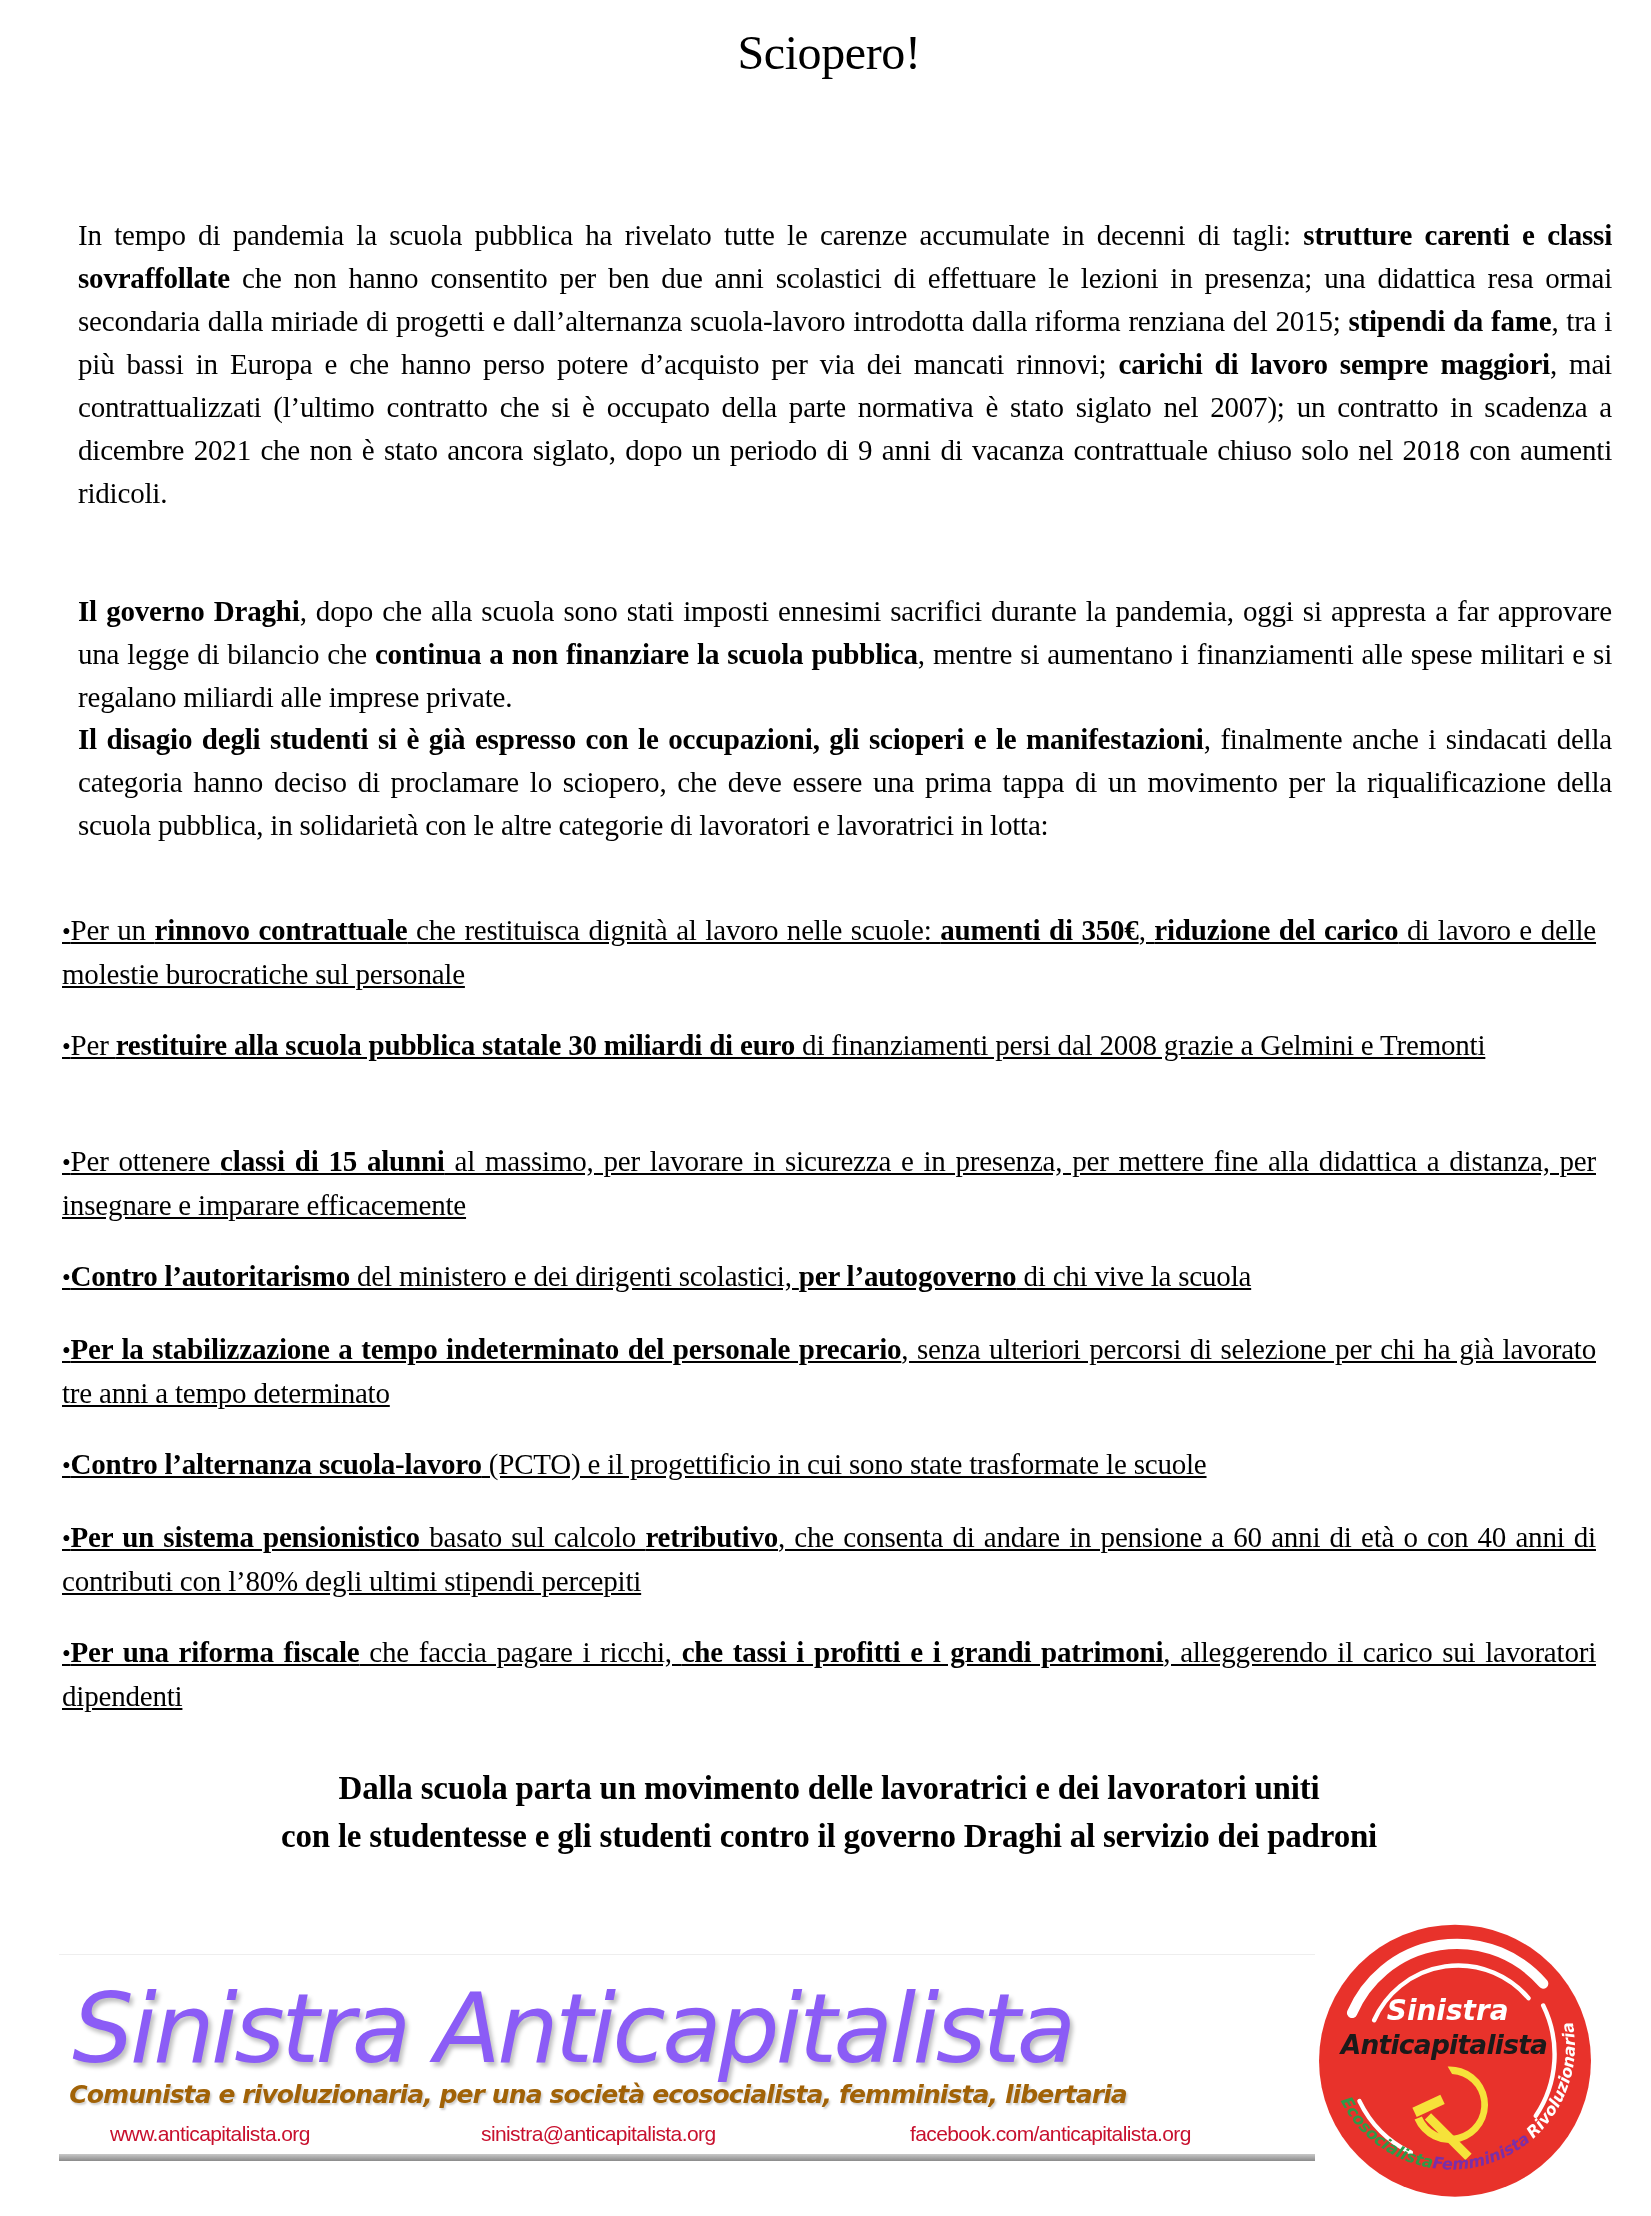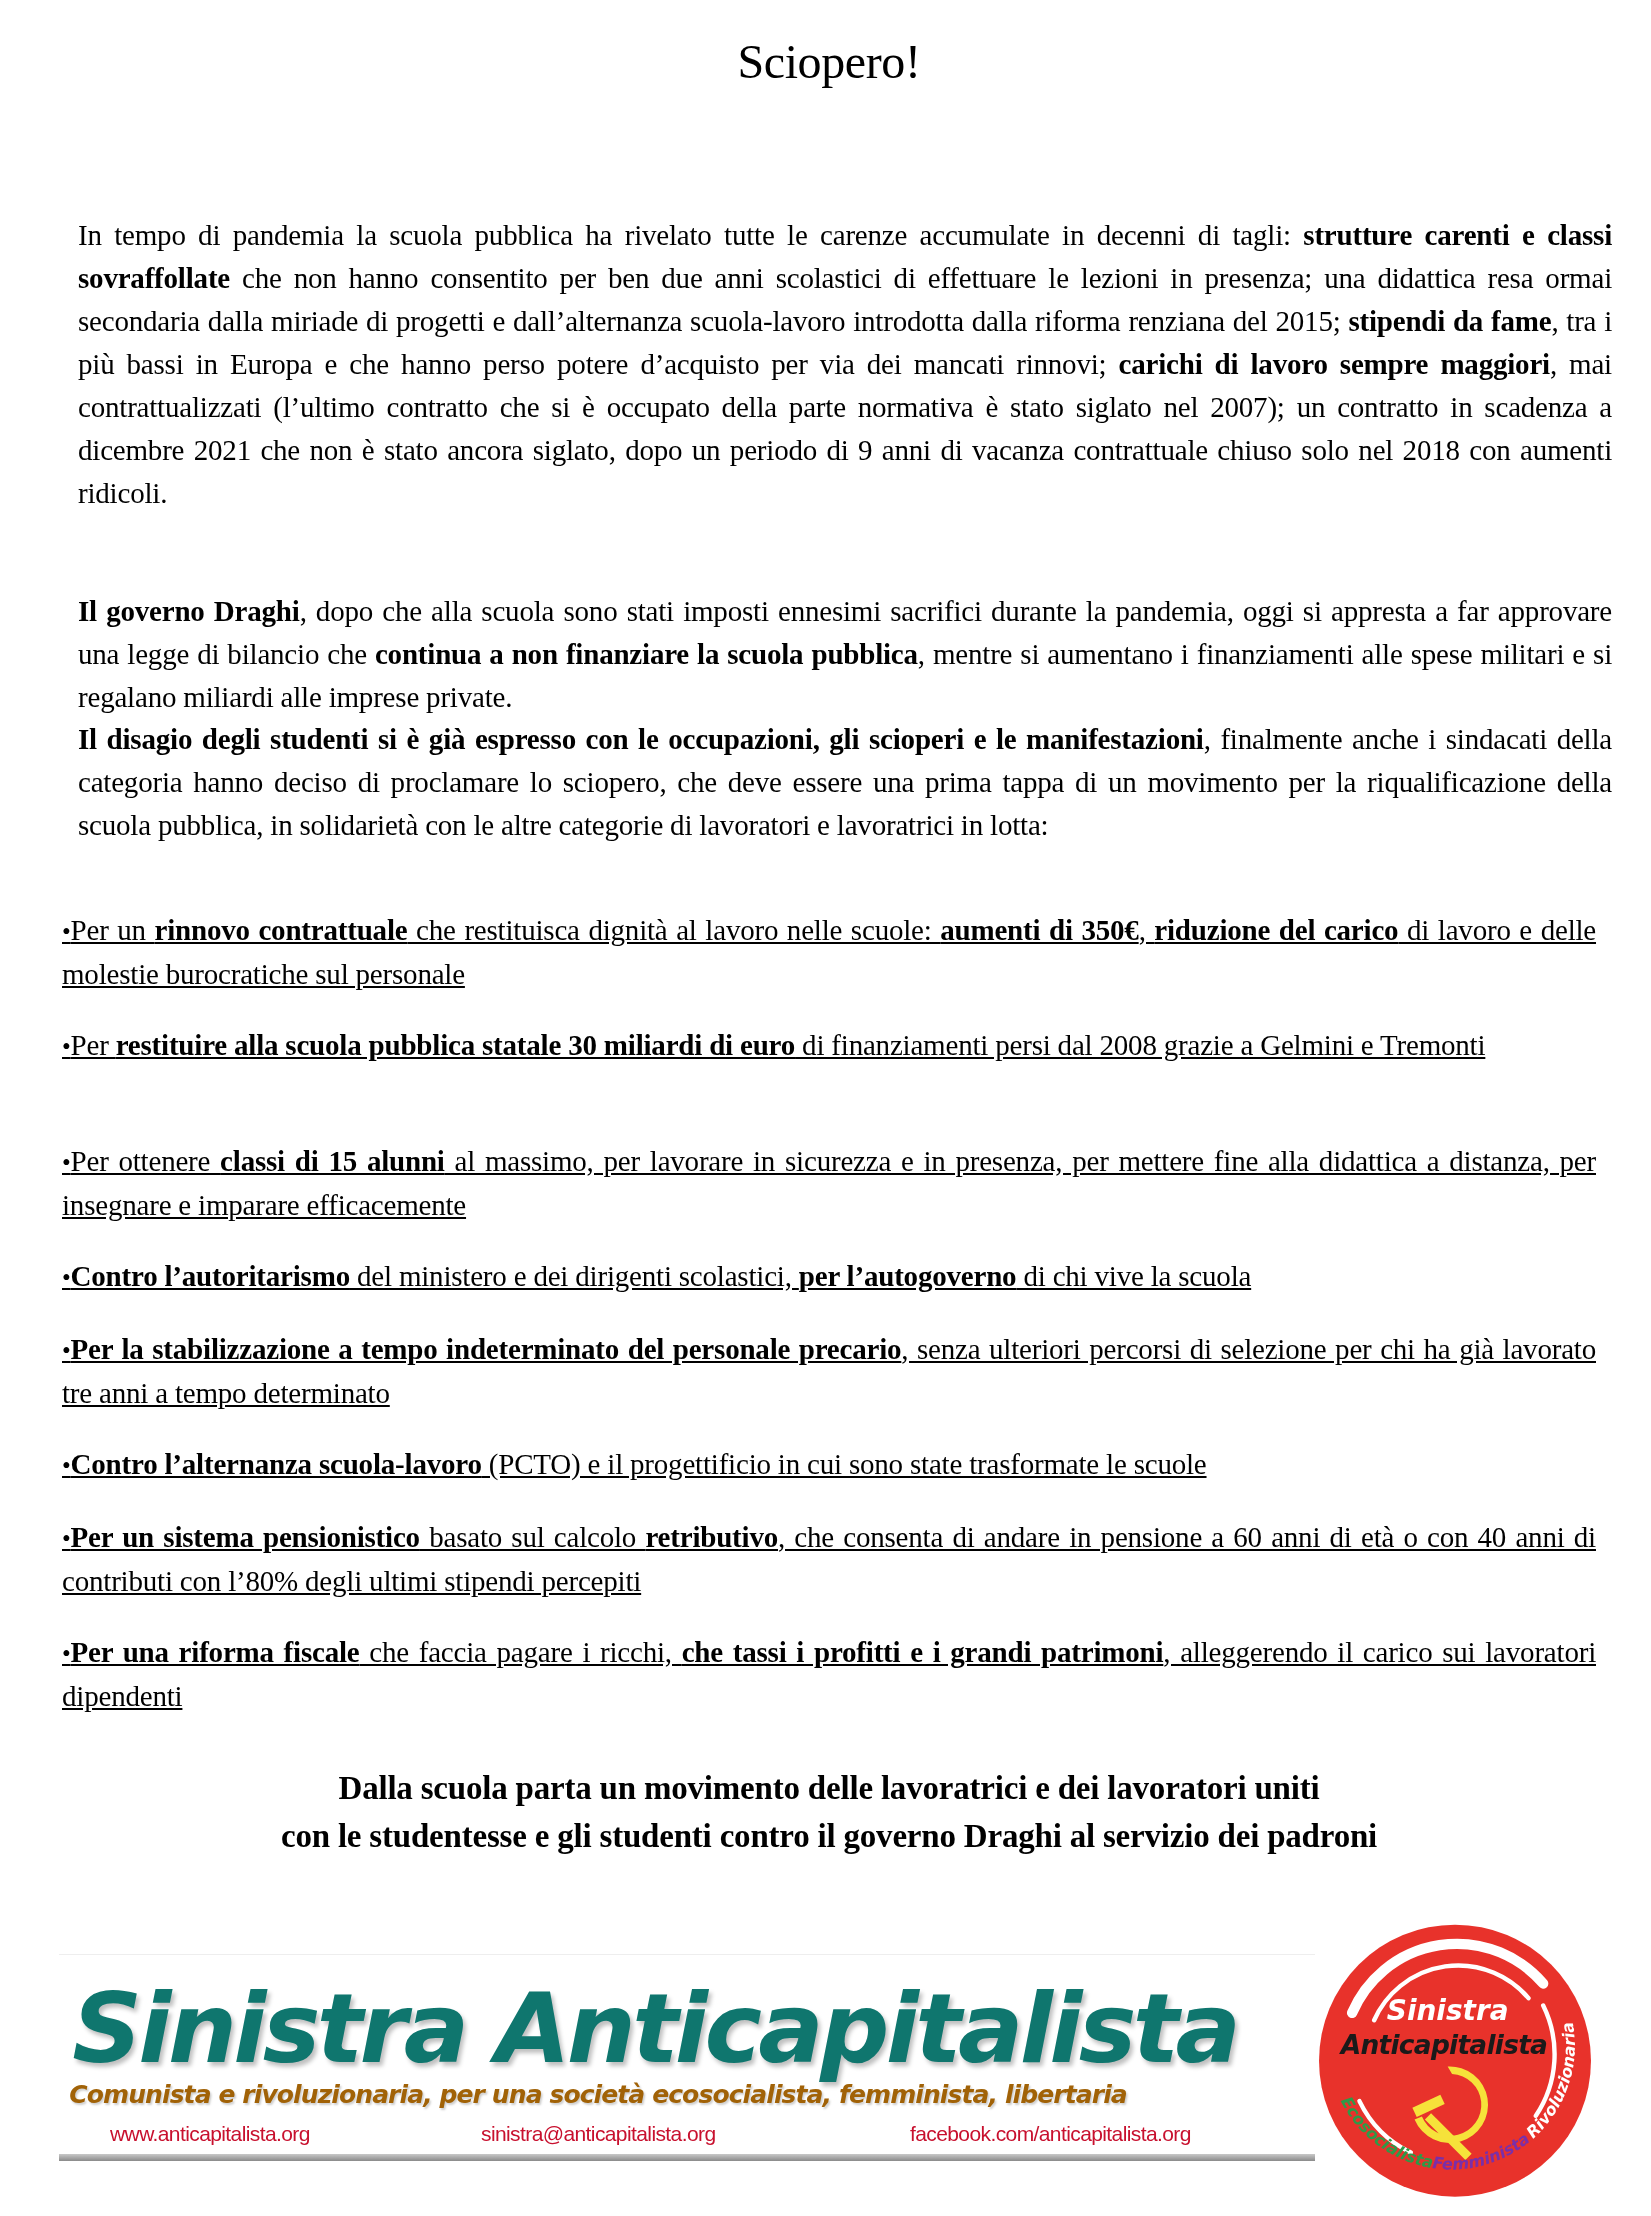--- a/index.html
+++ b/index.html
@@ -19,21 +19,21 @@
       position: absolute;
       left: 62px;
       top: 0;
       width: 1534px;
     }
     .title {
       text-align: center;
       font-size: 48px;
       line-height: 60px;
       margin: 0;
-      padding-top: 32px;
+      padding-top: 23px;
       font-weight: normal;
       letter-spacing: -0.4px;
     }
     .title span { display: block; }
     .body-text {
       font-size: 29px;
       line-height: 43px;
       text-align: justify;
       text-align-last: left;
       margin: 16px;
@@ -86,25 +86,25 @@
       width: 100%;
       height: 7.3px;
       background: linear-gradient(#c8c8c8, #8a8a8a);
     }
     .wordmark {
       position: absolute;
       left: 13.2px;
       top: 22px;
       width: 1219px;
       font-family: "DejaVu Sans", "Liberation Sans", sans-serif;
-      font-weight: bold;
+      font-weight: normal;
       font-style: italic;
       font-size: 97px;
       line-height: 103px;
-      color: #0f766e;
+      color: #8b5cf6;
       letter-spacing: -3.7px;
       text-shadow: 2.9px 3.7px 4.4px rgba(0,0,0,0.25);
       white-space: nowrap;
     }
     .tagline {
       position: absolute;
       left: 10.3px;
       top: 125px;
       font-family: "DejaVu Sans", "Liberation Sans", sans-serif;
       font-weight: bold;

